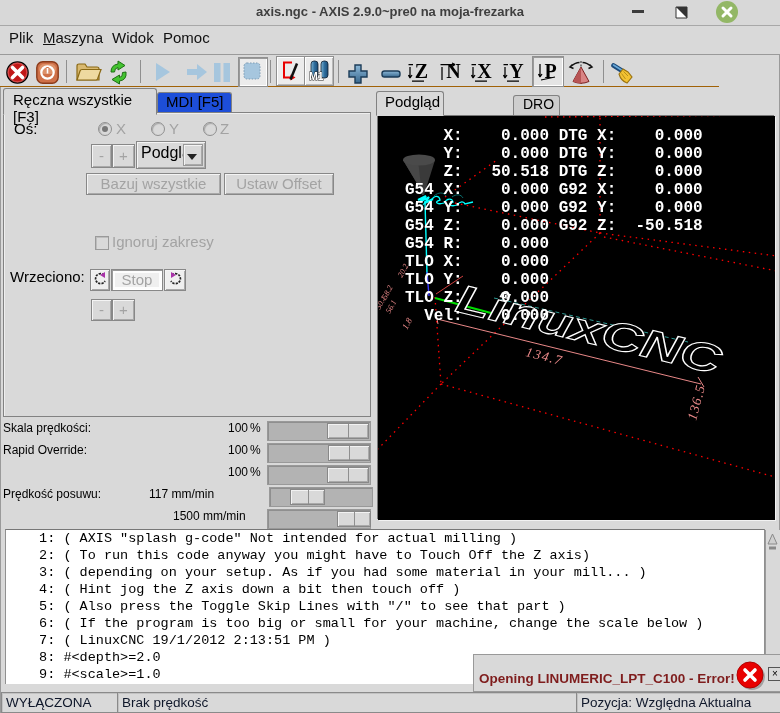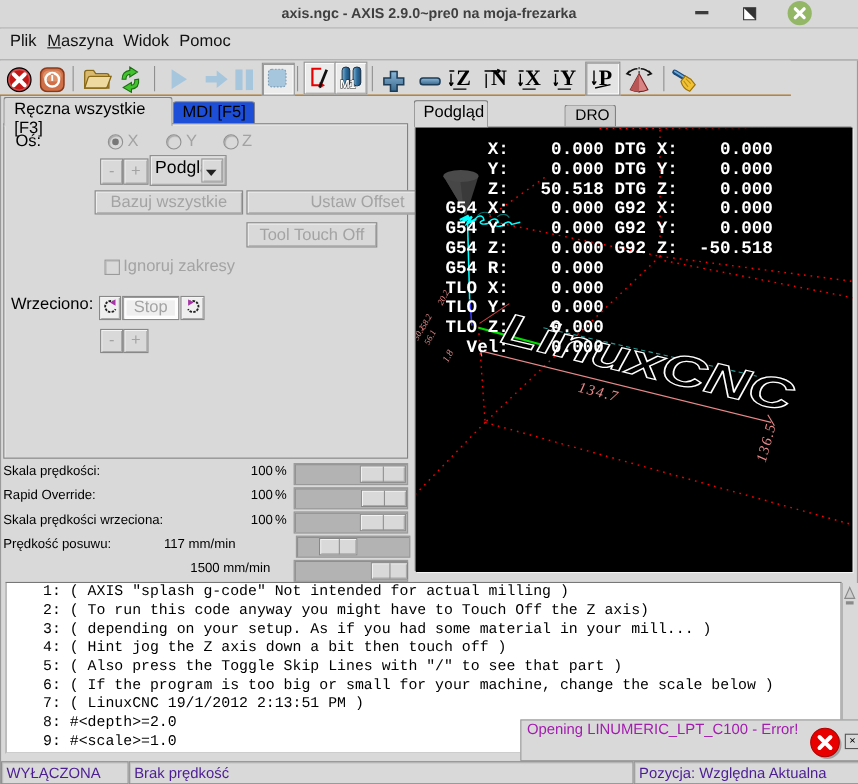--- a/index.html
+++ b/index.html
@@ -34,21 +34,21 @@
   .hsplit{position:absolute;left:50%;top:0;width:1px;height:100%;background:#8f8f8f;}
   .srow-label{position:absolute;font-size:12px;color:#000000;white-space:pre;}
   .trough{position:absolute;background:#b3b3b3;border:1px solid #999;box-shadow:inset 1px 1px 0 #8f8f8f;height:18px;}
   .handle{position:absolute;top:1px;height:14px;background:#d9d9d9;border:1px solid #888;box-shadow:inset 1px 1px 0 #f2f2f2, inset -1px -1px 0 #aaa;}
   
   #canvas{left:378px;top:116px;width:397px;height:404px;background:#000;box-shadow:-1px -1px 0 #787878, 1px 1px 0 #f2f2f2;}
   #dro{position:absolute;left:27px;top:11px;font-family:"Liberation Mono", monospace;font-size:16px;font-weight:bold;line-height:18px;color:#fff;white-space:pre;}
   
   #gcode{left:5px;top:529px;width:760px;height:156px;background:#fff;font-family:"Liberation Mono", monospace;font-size:13.5px;line-height:17px;color:#000;white-space:pre;overflow:hidden;padding-left:25px;padding-top:0px;box-sizing:border-box;border:1px solid #909090;border-top-color:#777;}
   
-  .scell{position:absolute;top:692px;height:19px;background:#d9d9d9;border:1px solid #8a8a8a;box-shadow:inset 1px 1px 0 #c2c2c2;font-size:13.5px;color:#4c1d95;}
+  .scell{position:absolute;top:692px;height:19px;background:#d9d9d9;border:1px solid #8a8a8a;box-shadow:inset 1px 1px 0 #c2c2c2;font-size:13.5px;color:#0f172a;padding-left:36px;}
   
   #notif{left:473px;top:654px;width:307px;height:36px;background:#d9d9d9;border:1px solid #999;}
 </style>
 </head>
 <body>
 <div id="win">
   <div id="title" class="abs">
     <div class="txt">axis.ngc - AXIS 2.9.0~pre0 na moja-frezarka</div>
     <div style="position:absolute;right:136px;top:10px;width:12px;height:3px;background:#3c3c3c;"></div>
     <svg style="position:absolute;right:92px;top:6px" width="13" height="13">
@@ -205,22 +205,21 @@
   <div class="btn" style="left:112px;top:144px;width:21px;height:22px;line-height:22px;">+</div>
   <div class="combo" style="left:136px;top:141px;width:68px;height:26px;">
     <span style="position:absolute;left:4px;top:2px;font-size:16px;color:#000;">Podgląd</span>
     <span class="cbtn">
         <svg width="11" height="7" style="position:absolute;left:3px;top:9px">
           <path d="M0 0 L10 0 L5 6 Z" fill="#222"></path>
         </svg>
       </span>
   </div>
   <div class="btn" style="left:86px;top:173px;width:133px;height:20px;line-height:20px;">Bazuj wszystkie</div>
-  <div class="btn" style="left:224px;top:173px;width:108px;height:20px;line-height:20px;padding-left:46px;">Ustaw Offset</div>
-  <div class="btn" style="left:224px;top:202px;width:117px;height:21px;line-height:21px;">Tool Touch Off</div>
+  <div class="btn" style="left:224px;top:173px;width:108px;height:20px;line-height:20px;">Ustaw Offset</div>
   <div style="position:absolute;left:95px;top:236px;width:12px;height:12px;background:#d9d9d9;border:1px solid #9a9a9a;box-shadow:inset 1px 1px 0 #bdbdbd;"></div>
   <div class="glabel" style="left:112px;top:233px;">Ignoruj zakresy</div>
   <div class="blabel" style="left:10px;top:268px;">Wrzeciono:</div>
   <div class="btn" style="left:90px;top:269px;width:18px;height:20px;background:#efefef;"><svg width="14" height="15" style="margin-top:2px">
         <path d="M11 3 A5 5 0 1 0 12 9" fill="none" stroke="#222" stroke-width="1.7" stroke-dasharray="2.2 1.1"></path>
         <path d="M12 0 L12 6 L7 3 Z" fill="#a832a8"></path>
       </svg></div>
   <div class="btn" style="left:111px;top:269px;width:50px;height:20px;line-height:20px;background:#efefef;box-shadow:inset 1px 1px 0 #9a9a9a, inset -1px -1px 0 #fff;outline:2px solid #fdfdfd;outline-offset:-4px;">Stop</div>
   <div class="btn" style="left:164px;top:269px;width:20px;height:20px;background:#efefef;"><svg width="15" height="15" style="margin-top:2px">
         <path d="M4 3 A5 5 0 1 1 3 9" fill="none" stroke="#222" stroke-width="1.7" stroke-dasharray="2.2 1.1"></path>
@@ -236,21 +235,20 @@
         <div class="hsplit"></div>
       </div>
     </div>
   <div class="srow-label" style="left:3px;top:443px;">Rapid Override:</div>
   <div class="srow-label" style="left:228px;top:443px;">100<span style="margin-left:2px">%</span></div>
   <div class="trough" style="left:267px;top:443px;width:102px;">
       <div class="handle" style="left:60px;width:40px;">
         <div class="hsplit"></div>
       </div>
     </div>
-  <div class="srow-label" style="left:3px;top:465px;">Skala prędkości wrzeciona:</div>
   <div class="srow-label" style="left:228px;top:465px;">100<span style="margin-left:2px">%</span></div>
   <div class="trough" style="left:267px;top:465px;width:102px;">
       <div class="handle" style="left:59px;width:40px;">
         <div class="hsplit"></div>
       </div>
     </div>
   <div class="srow-label" style="left:3px;top:487px;">Prędkość posuwu:</div>
   <div class="srow-label" style="left:149px;top:487px;">117 mm/min</div>
   <div class="trough" style="left:269px;top:487px;width:102px;">
       <div class="handle" style="left:20px;width:33px;">
@@ -339,21 +337,21 @@
  8: #&lt;depth&gt;=2.0
  9: #&lt;scale&gt;=1.0</div>
 
   <div style="position:absolute;left:5px;top:684px;width:774px;height:7px;background:#d9d9d9;"></div>
   <div style="position:absolute;left:765px;top:530px;width:14px;height:154px;background:#d9d9d9;border-left:1px solid #9a9a9a;"></div>
   <svg style="position:absolute;left:766px;top:532px" width="13" height="20">
       <path d="M6.5 2 L11 12 L2 12 Z" fill="#cfcfcf" stroke="#8a8a8a"></path>
       <path d="M3 16 L10 16" stroke="#8a8a8a" stroke-width="3"></path>
     </svg>
   <div id="notif" class="abs">
-    <span style="position:absolute;left:5px;top:0;font-size:13.5px;color:#a21caf;">Opening LINUMERIC_LPT_C100 - Error!</span>
+    <span style="position:absolute;left:5px;top:16px;font-size:13.5px;color:#7f1d1d;font-weight:bold;">Opening LINUMERIC_LPT_C100 - Error!</span>
     <svg style="position:absolute;left:262px;top:6px" width="30" height="29" viewBox="0 0 30 29">
       <circle cx="14" cy="14" r="13" fill="#000" opacity="0.25" transform="translate(2,2)"></circle>
       <circle cx="14" cy="14" r="13" fill="#e80000" stroke="#b00000" stroke-width="1"></circle>
       <path d="M9 9 L19 19 M19 9 L9 19" stroke="#fff" stroke-width="3.6" stroke-linecap="round"></path>
     </svg>
     <div style="position:absolute;left:294px;top:12px;width:12px;height:12px;border:1px solid #555;background:#d9d9d9;font-size:10px;line-height:11px;text-align:center;color:#000;">×</div>
   </div>
 
   <div class="scell" style="left:1px;width:114px;">
       <span style="position:absolute;left:4px;top:2px">WYŁĄCZONA</span>

